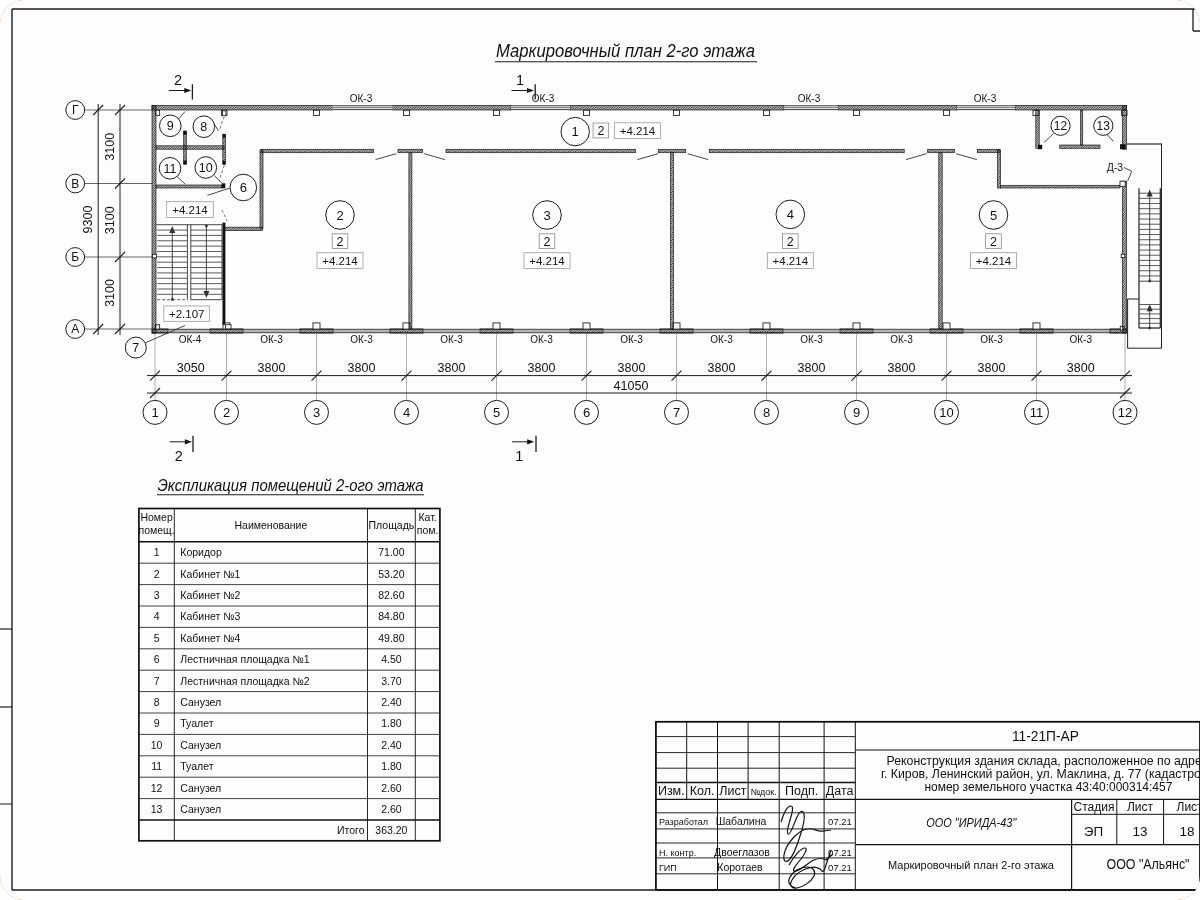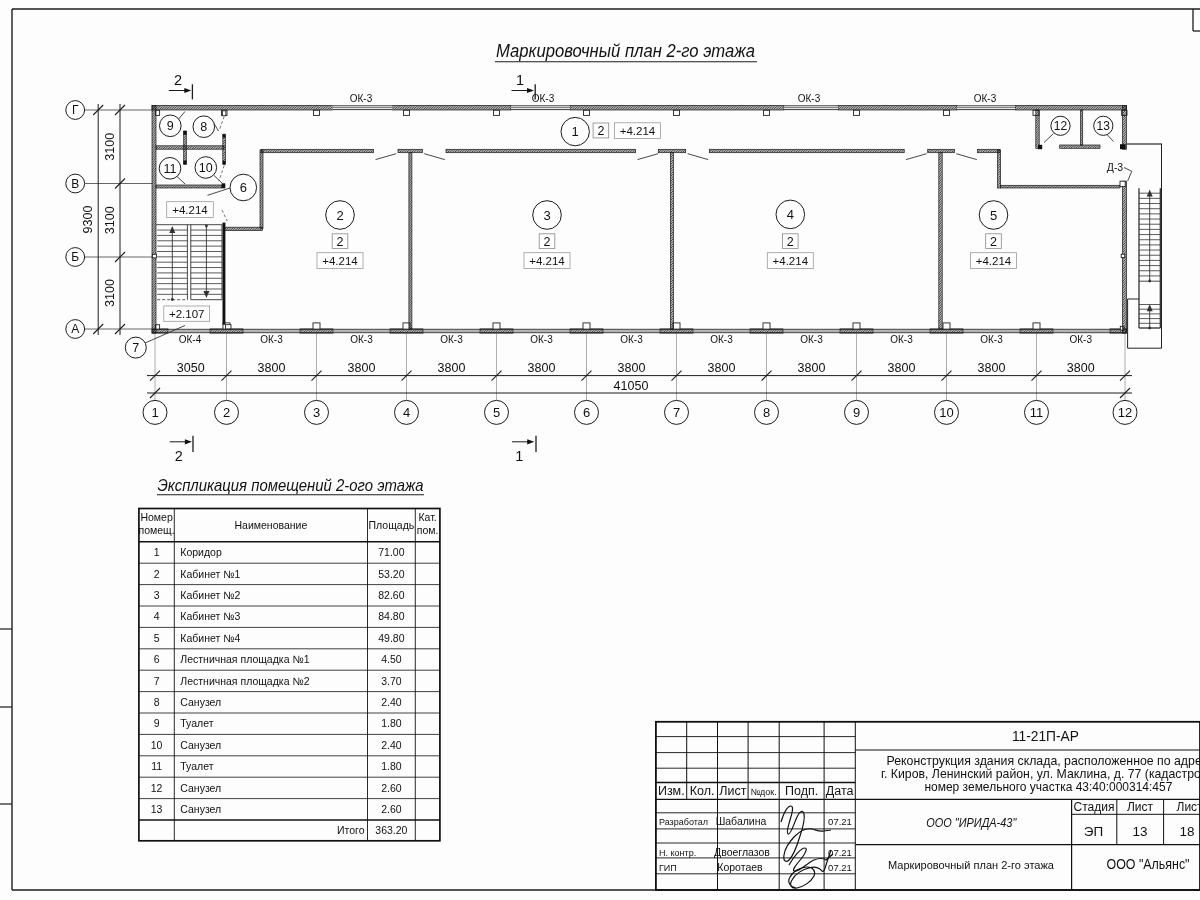--- a/index.html
+++ b/index.html
@@ -1,17 +1,17 @@
 <!DOCTYPE html>
 <html lang="ru"><head>
 <meta charset="utf-8">
 <title>Маркировочный план 2-го этажа</title>
 <style>
 html,body{margin:0;padding:0;background:#fff;}
-#page{position:relative;width:1200px;height:900px;overflow:hidden;background:#f97316;}
+#page{position:relative;width:1200px;height:900px;overflow:hidden;background:#f97316;border-radius:24px;}
 svg{display:block;}
 svg text{white-space:pre;}
 </style>
 </head>
 <body>
 <div id="page">
 <svg width="1200" height="900" viewBox="0 0 1200 900" xmlns="http://www.w3.org/2000/svg">
 <defs>
         <pattern id="ht" width="2.4" height="2.4" patternUnits="userSpaceOnUse">
           <path d="M-0.6,0.6 L0.6,-0.6 M0,2.4 L2.4,0 M1.8,3 L3,1.8" stroke="#161616" stroke-width="0.85" stroke-linecap="butt"></path>

